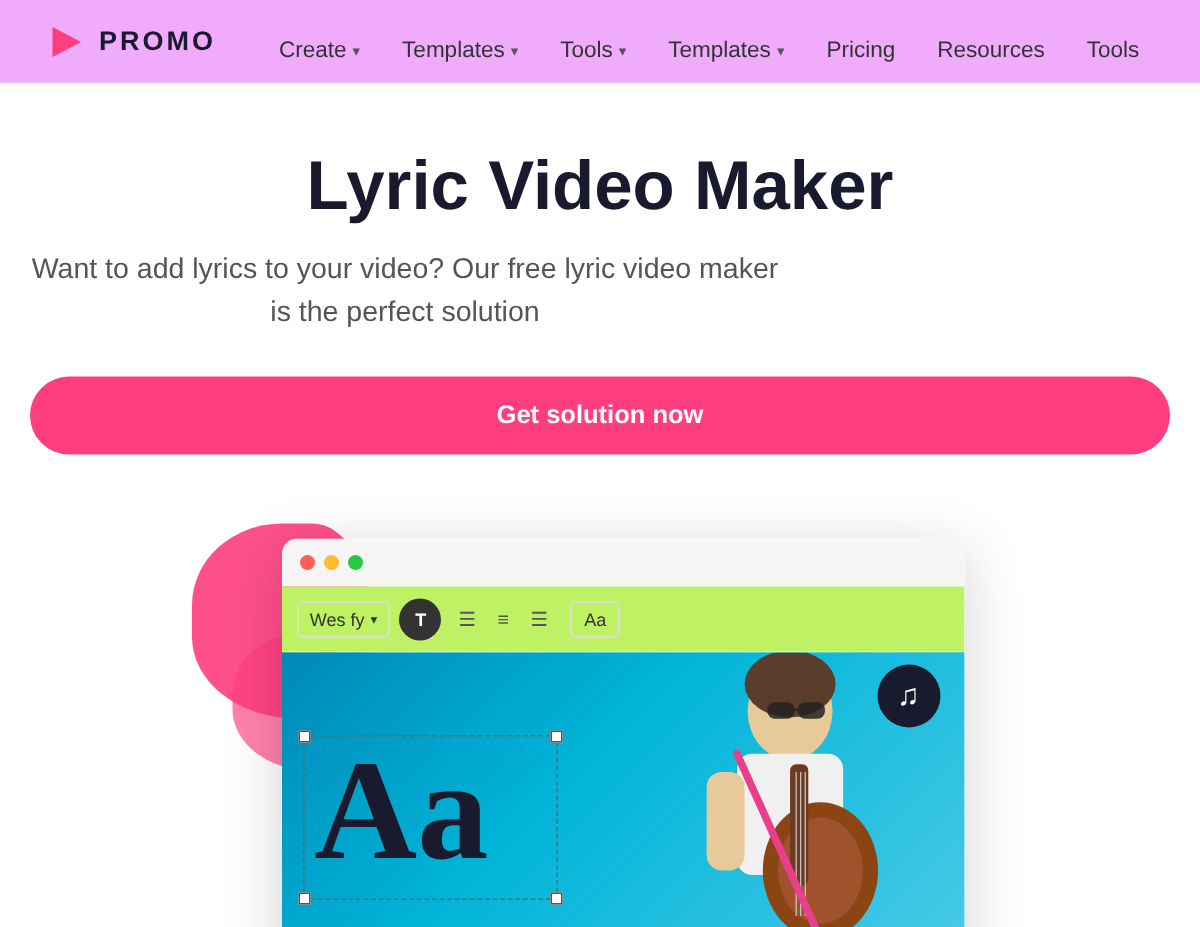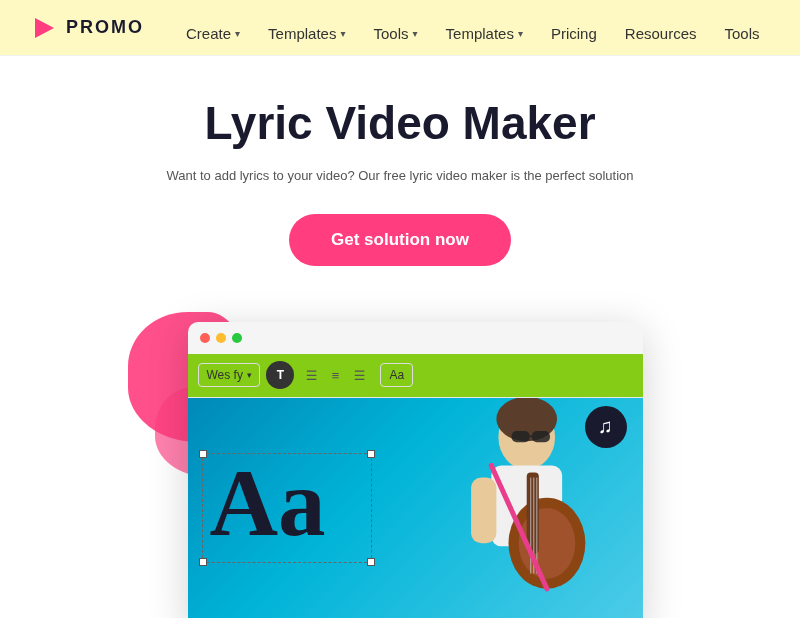--- a/index.html
+++ b/index.html
@@ -5,21 +5,21 @@
     * { margin: 0; padding: 0; box-sizing: border-box; }
     body { font-family: -apple-system, BlinkMacSystemFont, 'Segoe UI', Helvetica, Arial, sans-serif; background: #fff; width: 800px; height: 618px; overflow: hidden; }
 
     
     .navbar {
       display: flex;
       align-items: center;
       padding: 0 30px;
       height: 56px;
       border-bottom: 1px solid #f0f0f0;
-      background: #fef9c3;
+      background: #f0abfc;
     }
     .logo {
       display: flex;
       align-items: center;
       gap: 8px;
       margin-right: 30px;
       text-decoration: none;
     }
     .logo-icon {
       width: 28px;
@@ -51,32 +51,31 @@
     }
     .chevron {
       font-size: 10px;
       color: #555;
     }
 
     
     .hero {
       display: flex;
       flex-direction: column;
-      align-items: center;
       padding: 40px 20px 20px;
       text-align: center;
     }
     .hero-title {
       font-size: 46px;
       font-weight: 800;
       color: #1a1a2e;
       margin-bottom: 16px;
     }
     .hero-subtitle {
-      font-size: 13px;
+      font-size: 19px;
       color: #555;
       max-width: 500px;
       line-height: 1.5;
       margin-bottom: 28px;
     }
     .cta-button {
       background: #ff3d7f;
       color: #fff;
       border: none;
       border-radius: 50px;
@@ -143,21 +142,21 @@
       height: 10px;
       border-radius: 50%;
       background: #ccc;
     }
     .browser-dot:nth-child(1) { background: #ff5f57; }
     .browser-dot:nth-child(2) { background: #febc2e; }
     .browser-dot:nth-child(3) { background: #28c840; }
 
     
     .editor-toolbar {
-      background: #84cc16;
+      background: #bef264;
       height: 44px;
       display: flex;
       align-items: center;
       padding: 0 10px;
       gap: 6px;
       border-bottom: 1px solid #e8e8e8;
     }
     .font-selector {
       display: flex;
       align-items: center;

